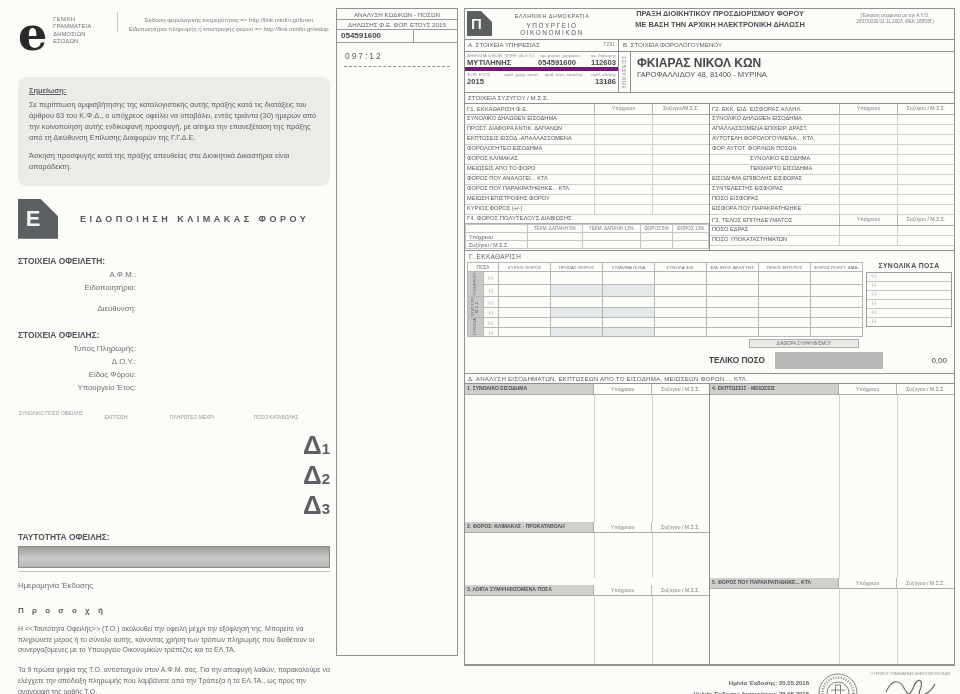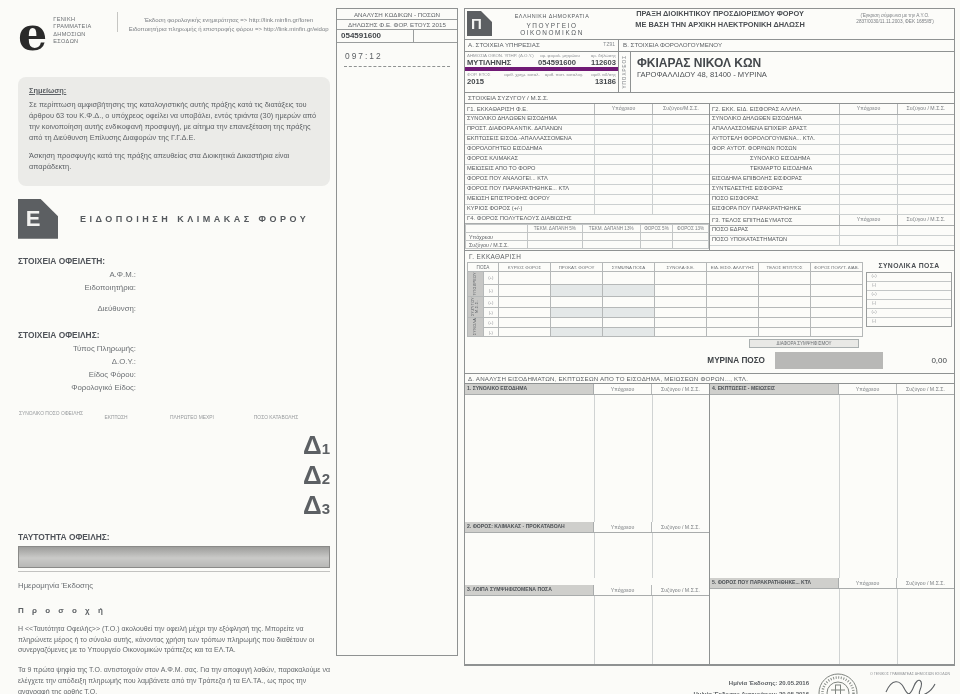--- a/index.html
+++ b/index.html
@@ -172,21 +172,21 @@
       <div>Ειδοποιητήρια:</div>
       <div class="fld-gap"></div>
       <div>Διεύθυνση:</div>
     </div>
 
     <div class="sec-title">ΣΤΟΙΧΕΙΑ ΟΦΕΙΛΗΣ:</div>
     <div class="fldcol">
       <div>Τύπος Πληρωμής:</div>
       <div>Δ.Ο.Υ.:</div>
       <div>Είδος Φόρου:</div>
-      <div>Φορολογικό Είδος:</div>
+      <div>Υπουργείο Έτος:</div>
     </div>
 
     <div class="inst-head">
       <div class="ih1">ΣΥΝΟΛΙΚΟ ΠΟΣΟ ΟΦΕΙΛΗΣ</div>
       <div class="ih2">ΕΚΠΤΩΣΗ</div>
       <div class="ih3">ΠΛΗΡΩΤΕΟ ΜΕΧΡΙ</div>
       <div class="ih4">ΠΟΣΟ ΚΑΤΑΒΟΛΗΣ</div>
     </div>
 
     <div class="deltas">
@@ -536,21 +536,21 @@
                   <span class="ts">(+)</span>
                 </div>
               <div class="t-row">
                   <span class="ts">(-)</span>
                 </div>
             </div>
           </div>
         </div>
         <div class="g-diff">ΔΙΑΦΟΡΑ ΣΥΜΨΗΦΙΣΜΟΥ</div>
         <div class="g-final">
-          <span class="gf-label">ΜΥΡΙΝΑ ΠΟΣΟ</span>
+          <span class="gf-label">ΤΕΛΙΚΟ ΠΟΣΟ</span>
           <span class="gf-box"></span>
           <span class="gf-val">0,00</span>
         </div>
       </div>
 
       <div class="d-title">Δ. ΑΝΑΛΥΣΗ ΕΙΣΟΔΗΜΑΤΩΝ, ΕΚΠΤΩΣΕΩΝ ΑΠΟ ΤΟ ΕΙΣΟΔΗΜΑ, ΜΕΙΩΣΕΩΝ ΦΟΡΩΝ..., ΚΤΛ.</div>
 
       <div class="d-band bandA">
         <div class="d-half">
           <div class="d-hdr">

